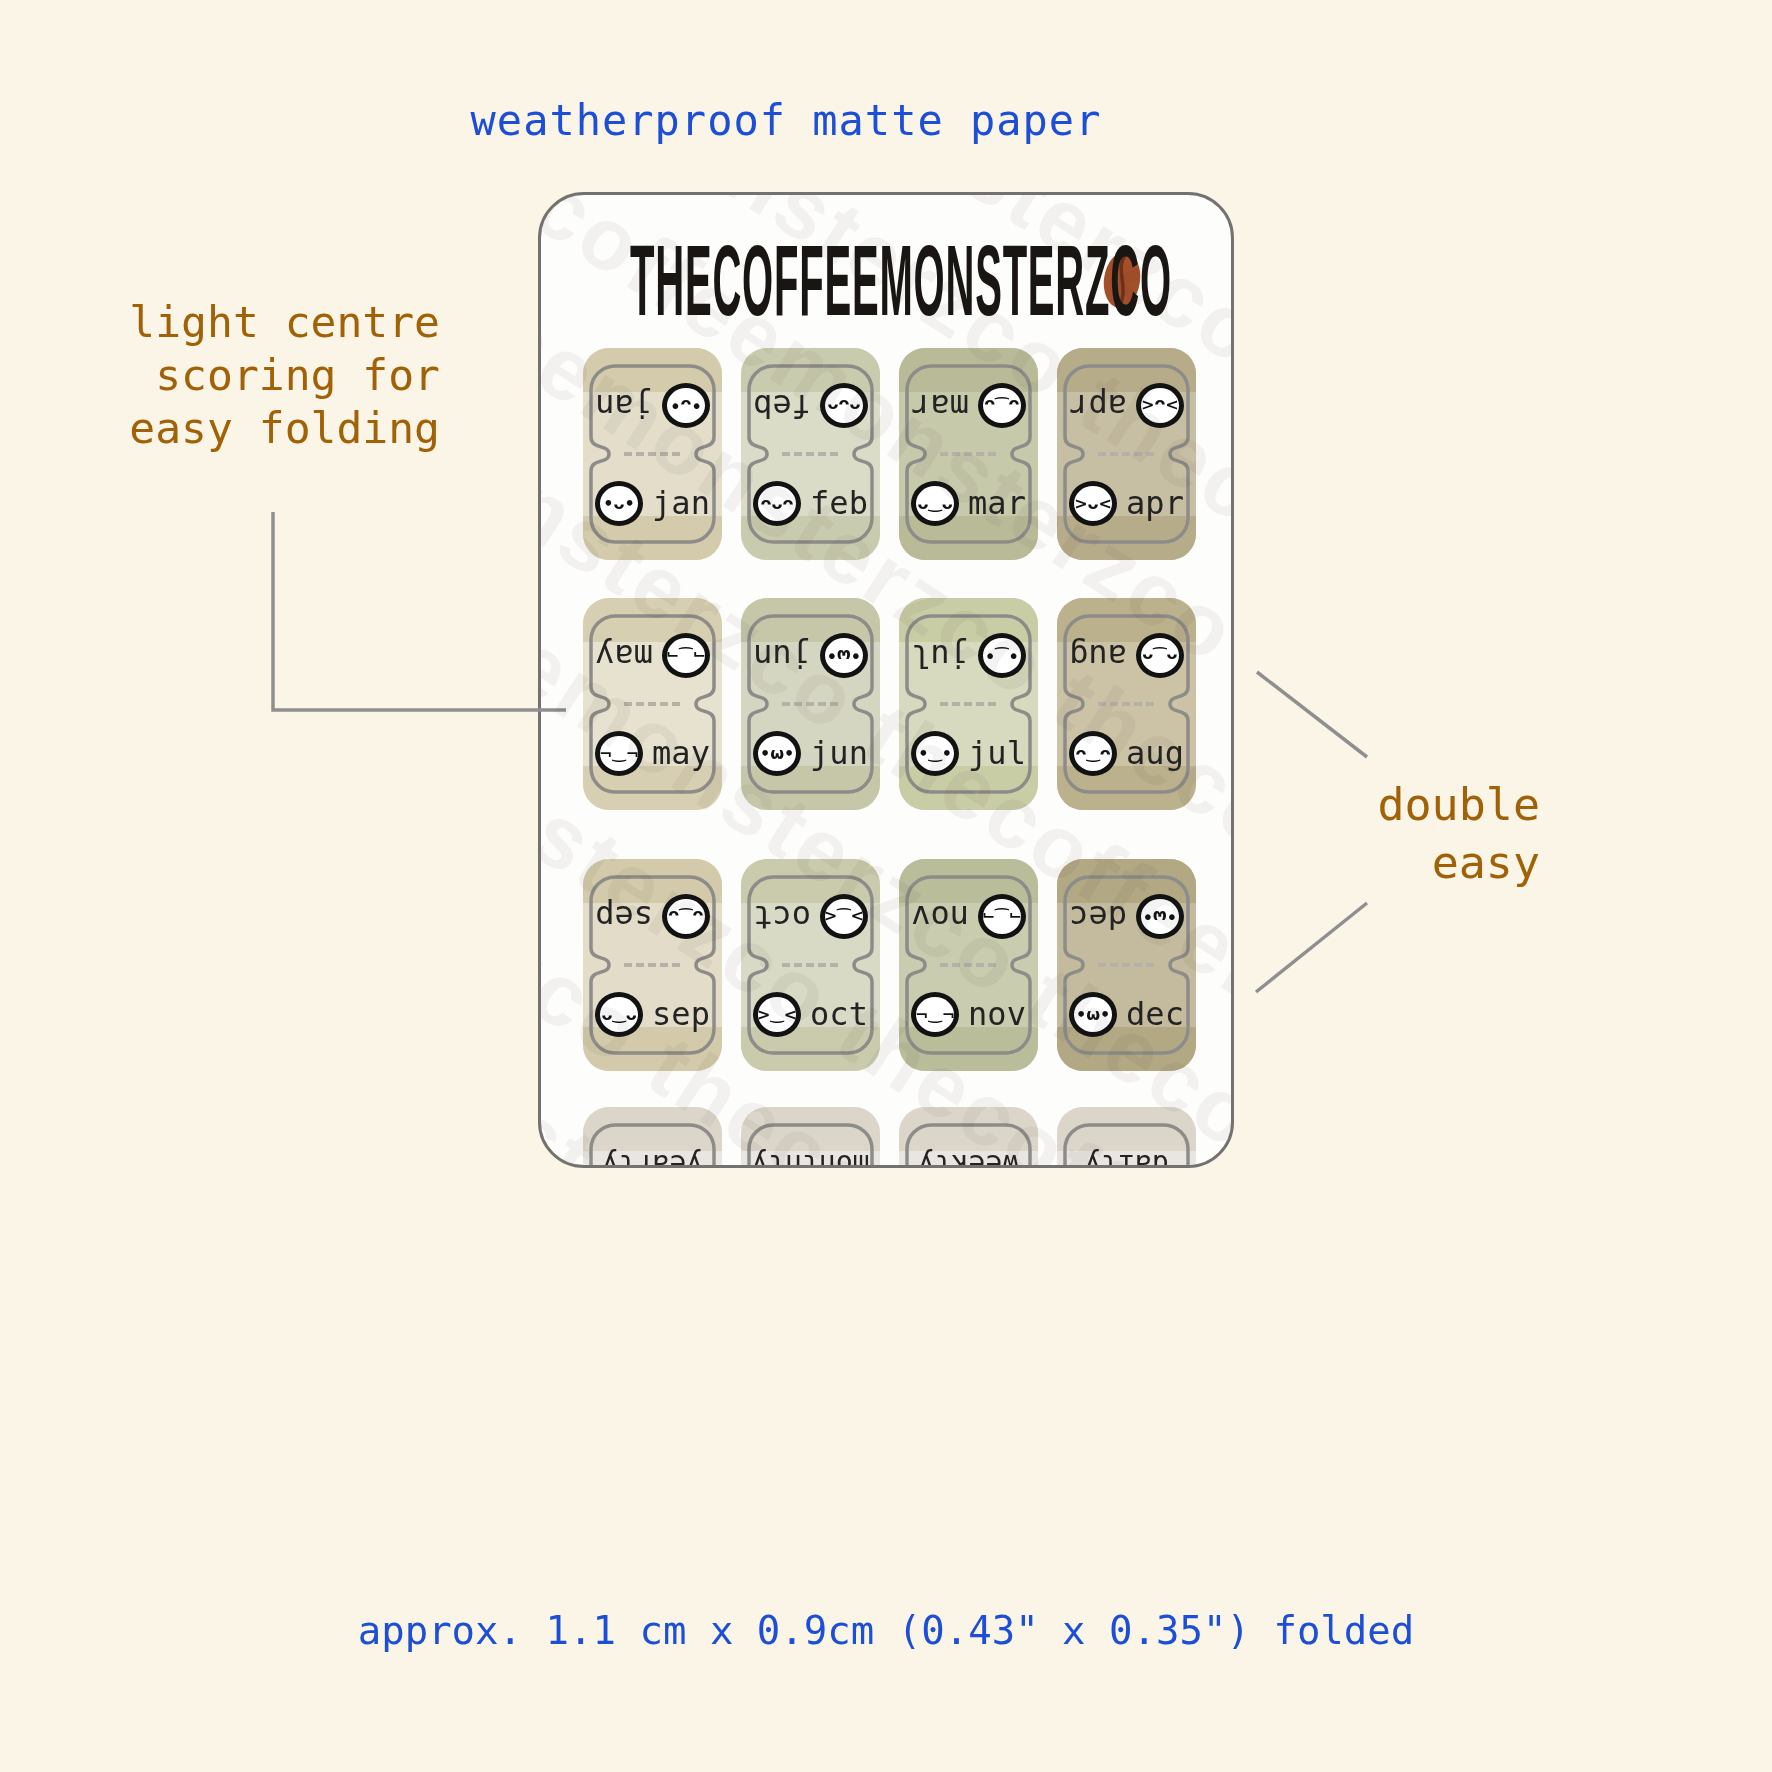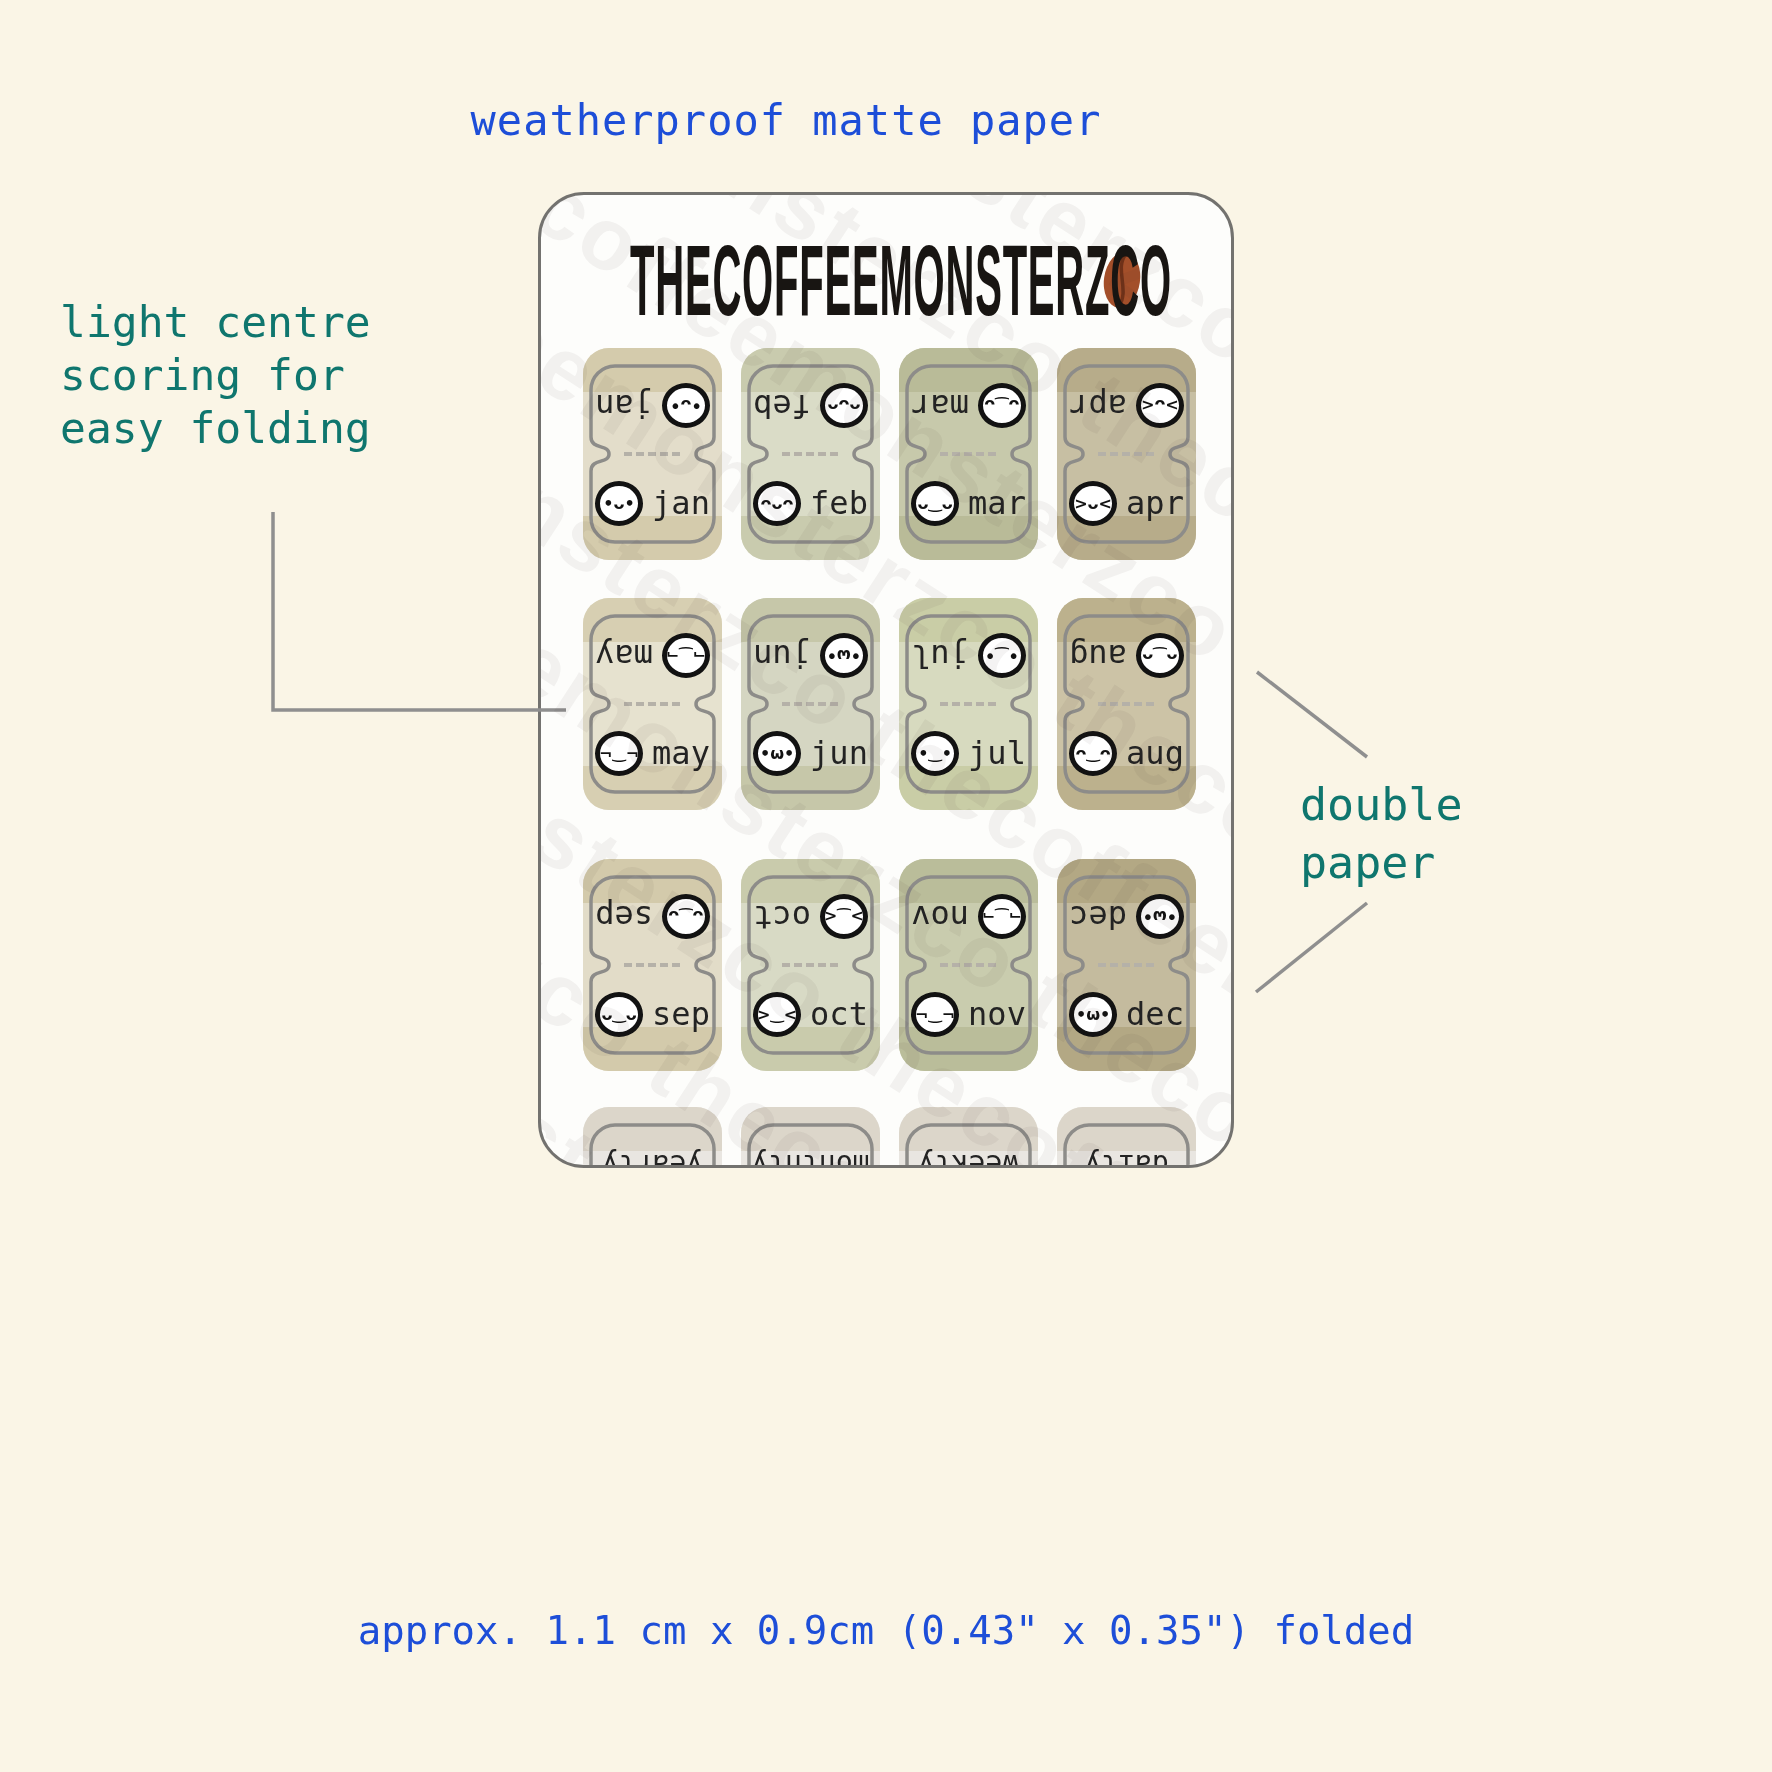--- a/index.html
+++ b/index.html
@@ -4,22 +4,22 @@
 <style>
   html,body{margin:0;padding:0;}
   body{width:1772px;height:1772px;background:#faf5e6;font-family:"DejaVu Sans Mono",monospace;}
   #canvas{position:relative;width:1772px;height:1772px;overflow:hidden;background:#faf5e6;}
 
   .caption{position:absolute;left:0;width:1772px;text-align:center;color:#1d4ed8;
            font-family:"DejaVu Sans Mono",monospace;font-weight:500;}
   #top-caption{top:96px;font-size:42px;letter-spacing:1px;width:1572px;}
   #bottom-caption{top:1608px;font-size:39px;}
 
-  .note{position:absolute;color:#0f766e;font-family:"DejaVu Sans Mono",monospace;
-        text-align:left;font-size:43px;line-height:53px;}
+  .note{position:absolute;color:#a16207;font-family:"DejaVu Sans Mono",monospace;
+        text-align:right;font-size:43px;line-height:53px;}
   #left-note{left:60px;top:296px;width:380px;}
   #right-note{left:1300px;top:776px;width:240px;font-size:45px;line-height:58px;}
 
   #connector-lines{position:absolute;left:0;top:0;z-index:1;}
 
   
   #sheet{position:absolute;left:538px;top:192px;width:696px;height:976px;
          background:#fdfdfb;border:3px solid #73726f;border-radius:46px;
          box-sizing:border-box;overflow:hidden;}
 
@@ -84,21 +84,21 @@
   <div id="bottom-caption" class="caption">approx. 1.1 cm x 0.9cm (0.43" x 0.35") folded</div>
 
   <div id="left-note" class="note">
     <div>light centre</div>
     <div>scoring for</div>
     <div>easy folding</div>
   </div>
 
   <div id="right-note" class="note">
     <div>double</div>
-    <div>paper</div>
+    <div>easy</div>
   </div>
 
   <svg id="connector-lines" width="1772" height="1772" viewBox="0 0 1772 1772">
     <path d="M273 512 V 710 H 566" fill="none" stroke="#8f8f8f" stroke-width="3.5"></path>
     <path d="M1257 672 L 1367 757" fill="none" stroke="#8f8f8f" stroke-width="3.5"></path>
     <path d="M1367 903 L 1256 992" fill="none" stroke="#8f8f8f" stroke-width="3.5"></path>
   </svg>
 
   <div id="sheet">
 

